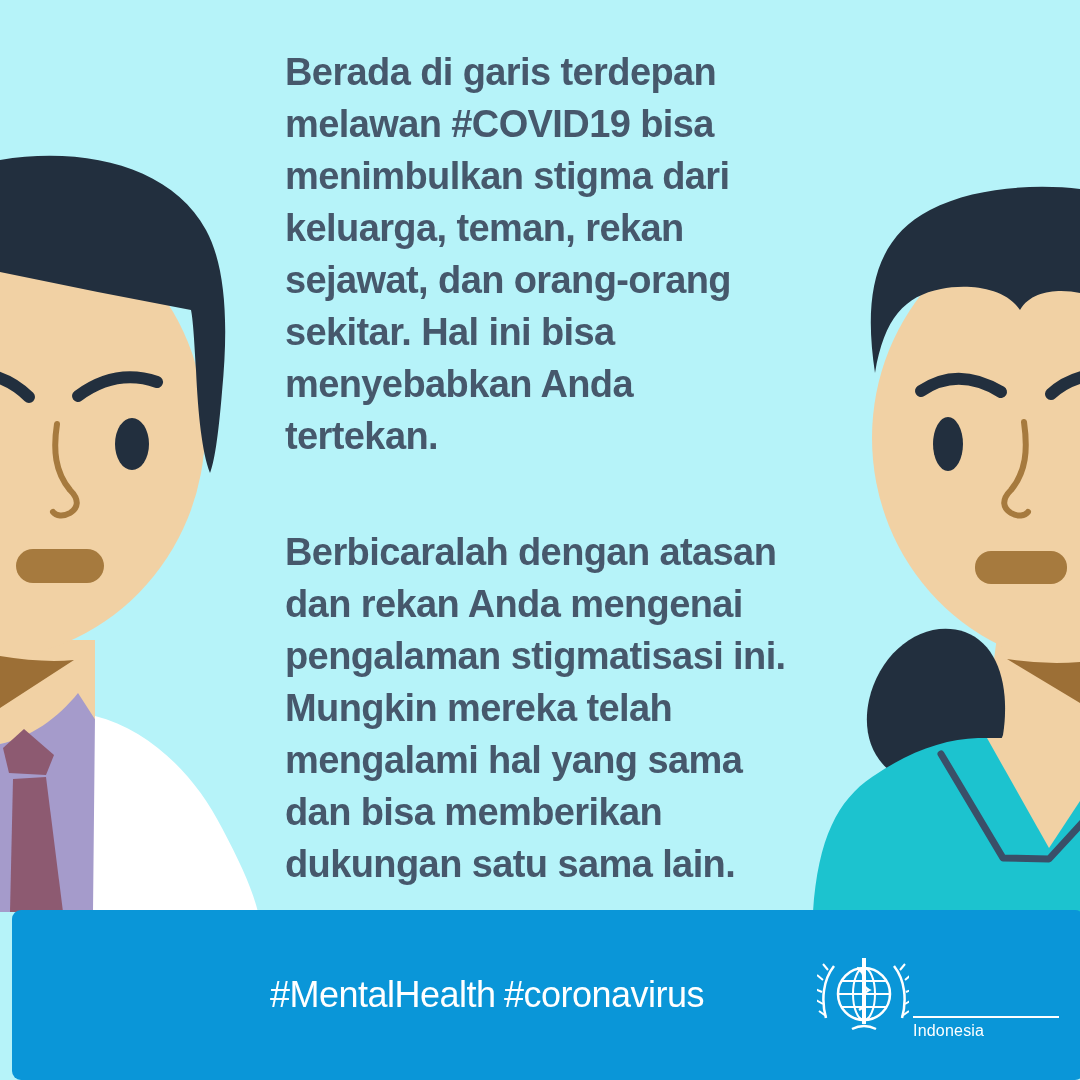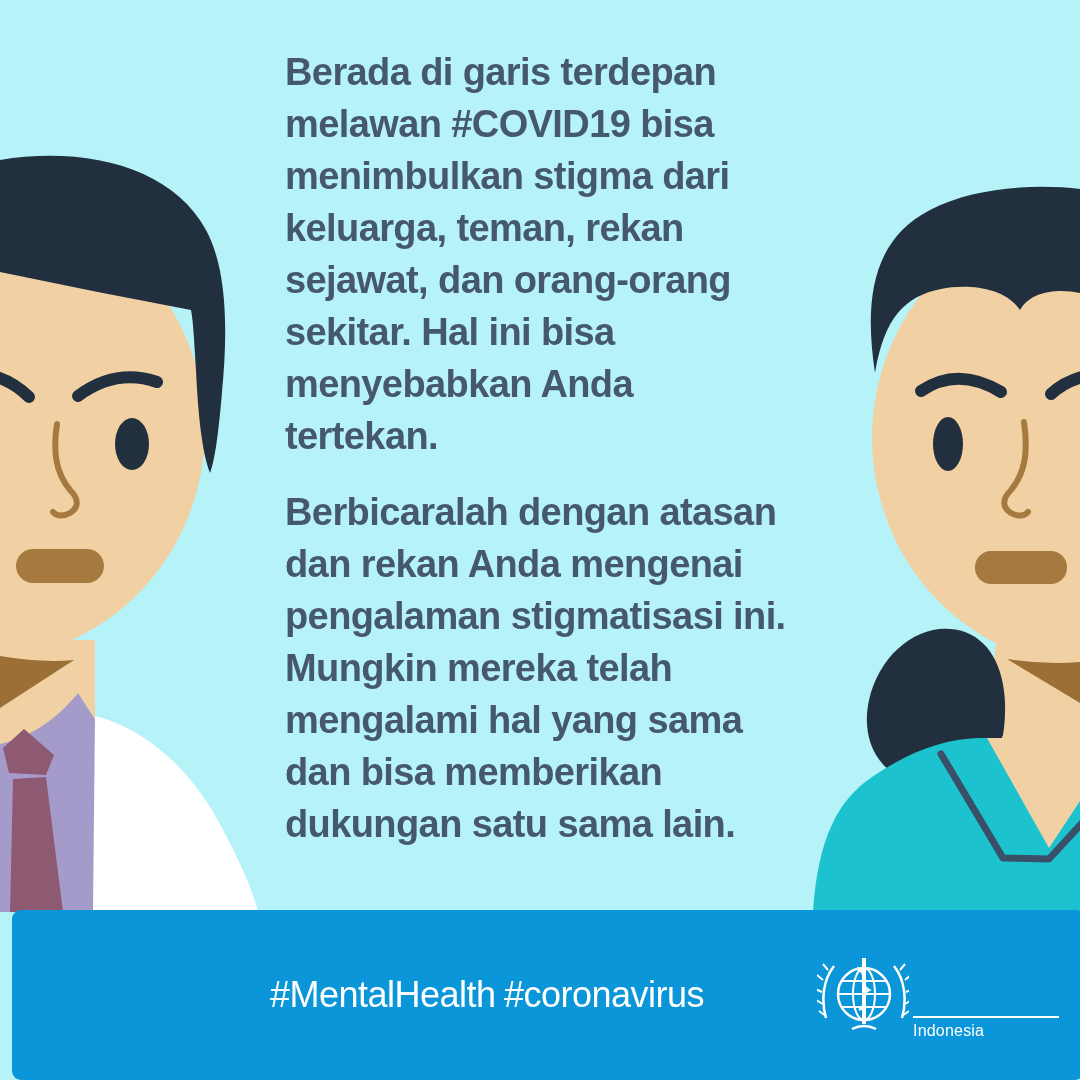--- a/index.html
+++ b/index.html
@@ -18,21 +18,21 @@
   .s-hair{stroke:var(--hair);fill:none;stroke-linecap:round;}
   .s-brown{stroke:var(--brown);fill:none;stroke-linecap:round;}
   .s-seam{stroke:var(--seam);fill:none;stroke-linecap:round;stroke-linejoin:round;}
 
   .main-text{
     position:absolute;left:285px;top:46px;
     color:var(--text,#46586c);
     font-size:38px;font-weight:bold;line-height:52px;letter-spacing:-0.6px;
   }
   .main-text p{margin:0;white-space:pre;}
-  .main-text p.p2{margin-top:24px;}
+  .main-text p.p2{margin-top:64px;}
 
   .footer{
     position:absolute;left:12px;top:910px;width:1072px;height:170px;
     background:var(--footer_bar,#0a96d8);color:var(--white,#fff);border-radius:9px;
   }
   .hashtag{position:absolute;top:64px;font-size:36px;letter-spacing:-0.5px;color:var(--white,#fff);}
   .hashtag.h1{left:258px;}
   .hashtag.h2{left:492px;text-align:center;}
 
   .who{position:absolute;left:805px;top:36px;width:270px;height:120px;}

